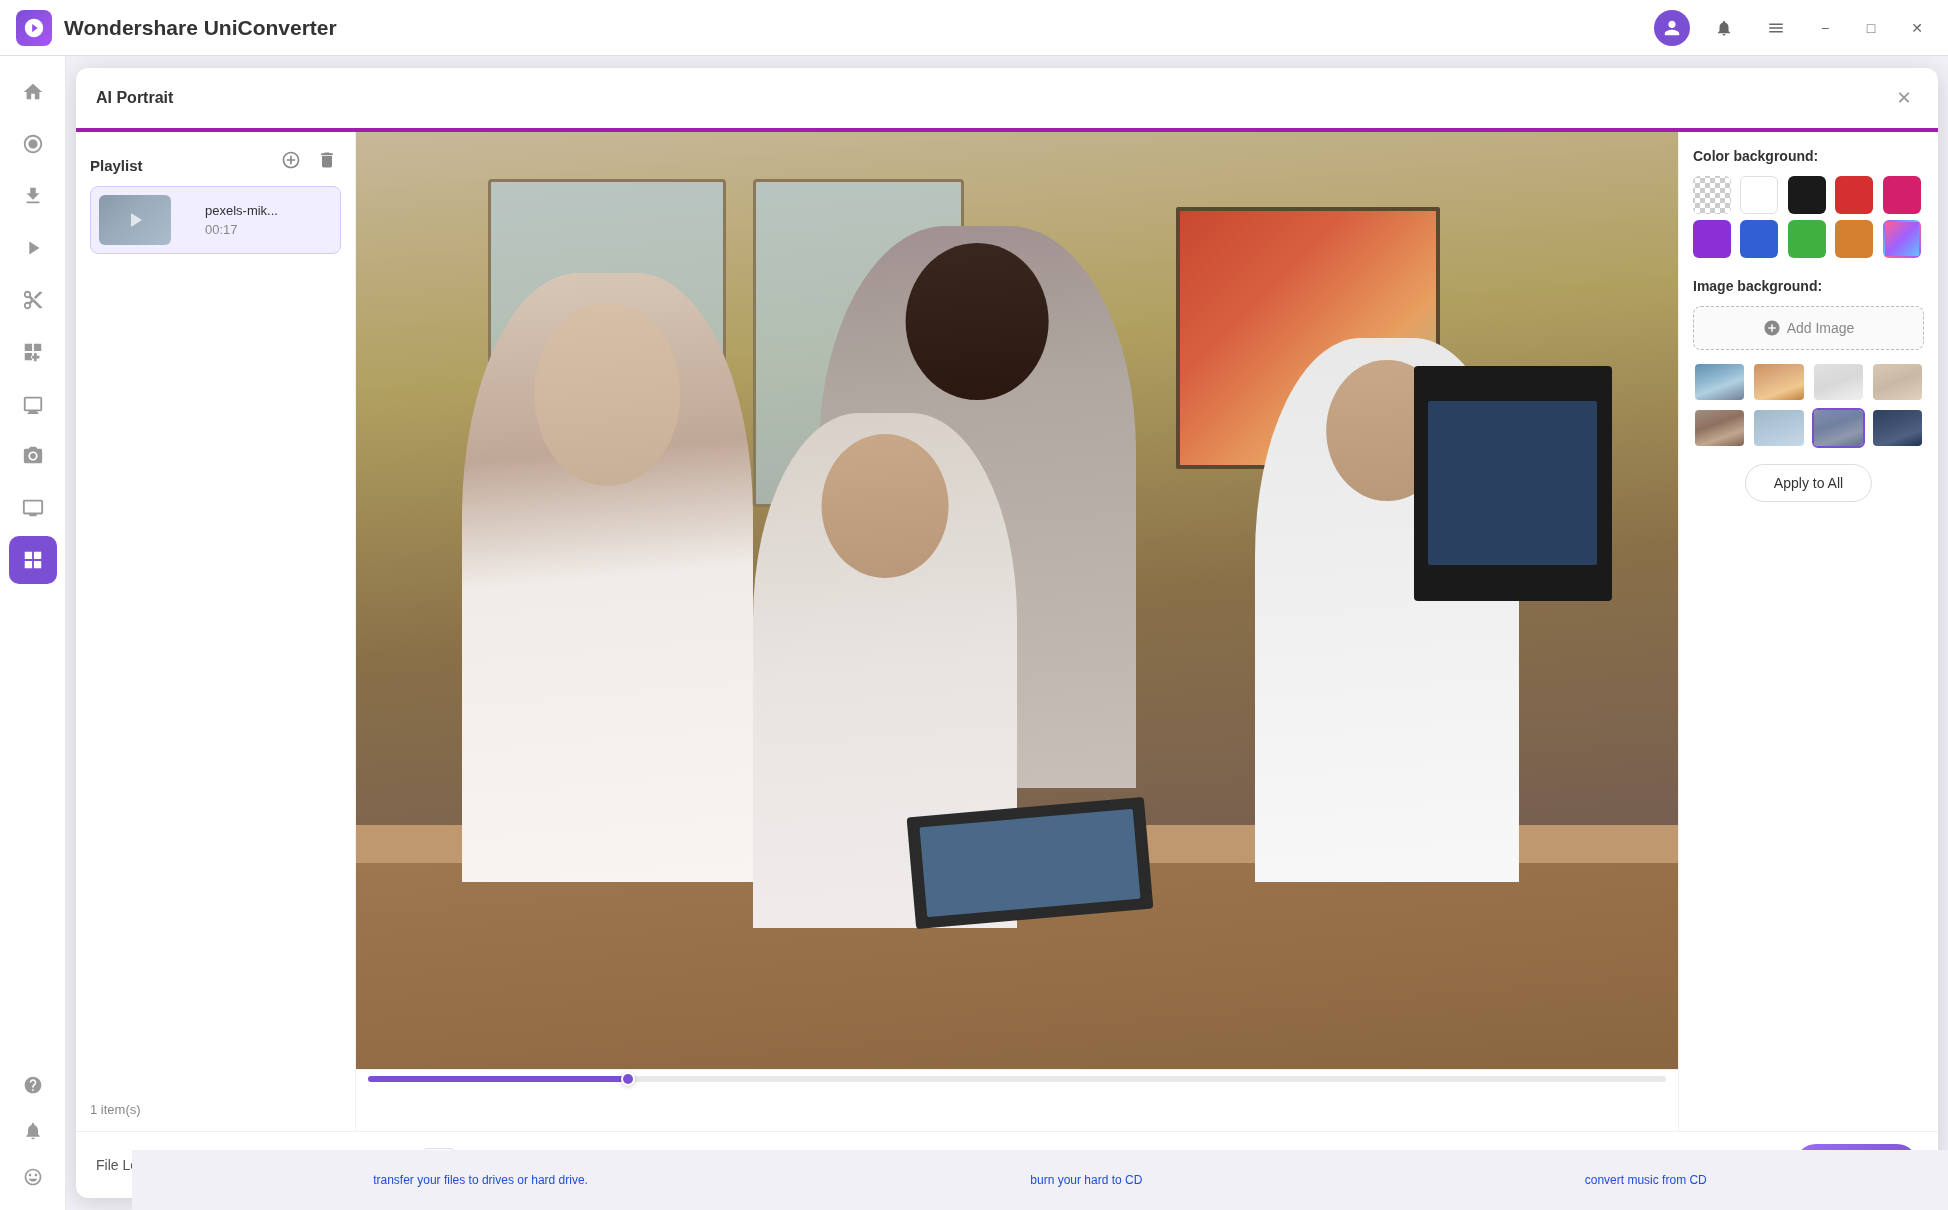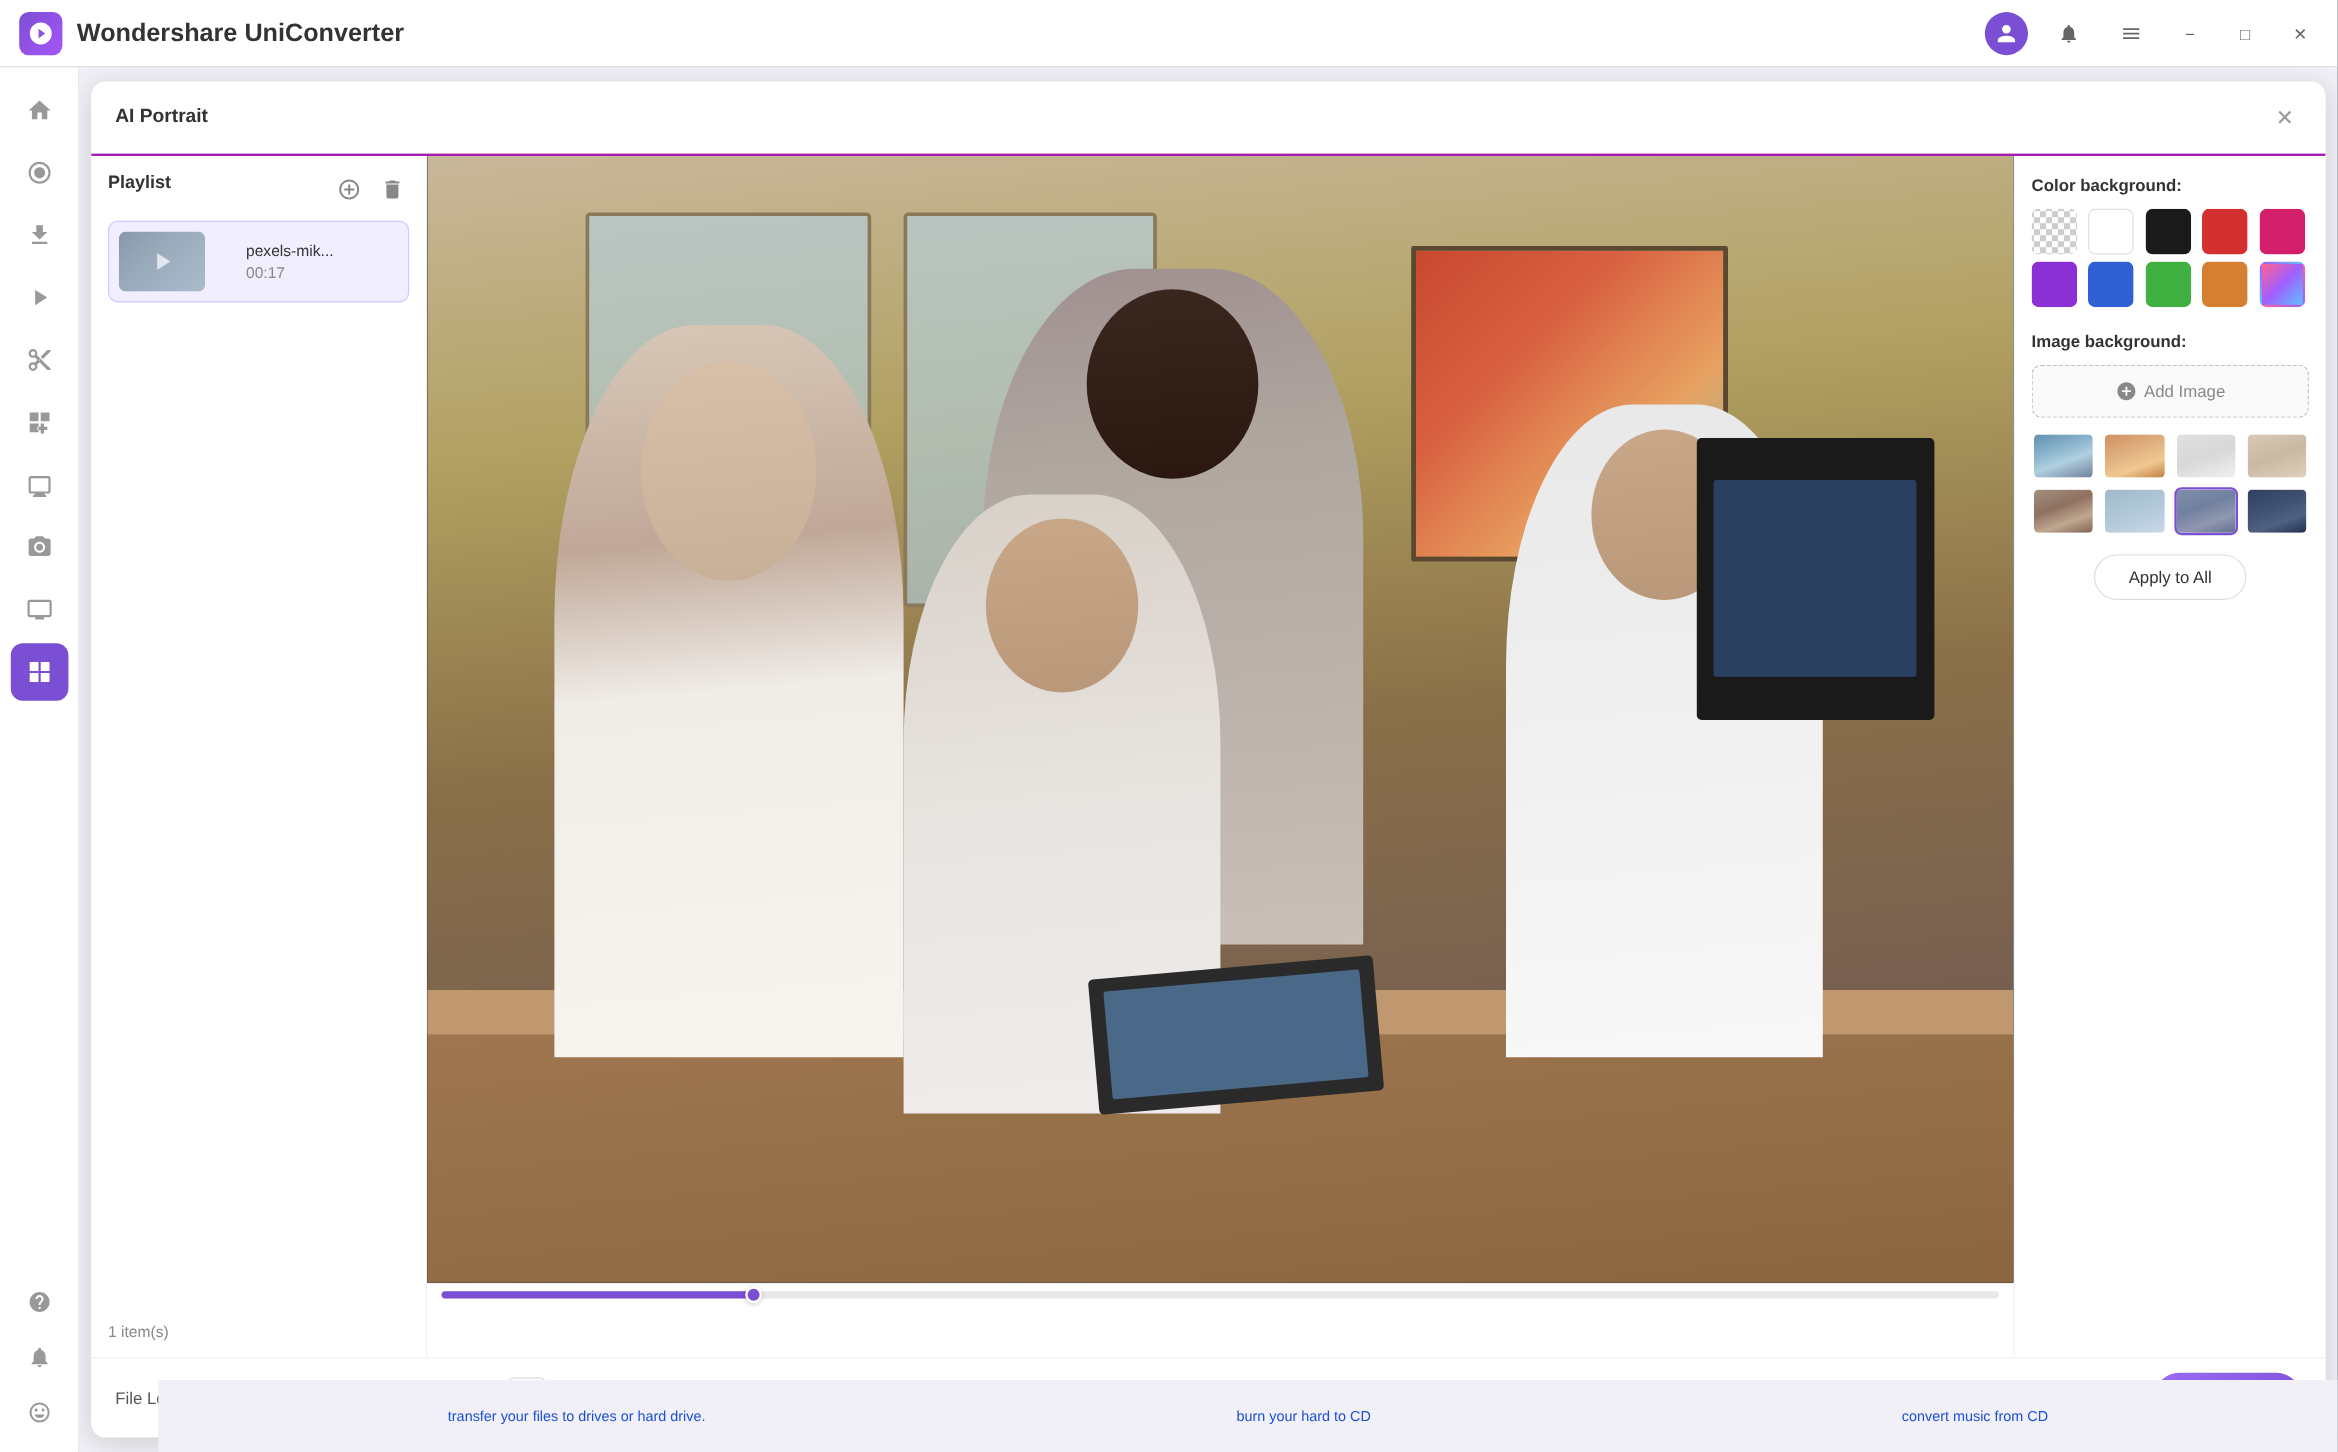--- a/index.html
+++ b/index.html
@@ -119,21 +119,21 @@
       border-radius: 12px;
       box-shadow: 0 4px 24px rgba(0,0,0,0.15);
       display: flex;
       flex-direction: column;
       overflow: hidden;
     }
     .modal-header {
       display: flex;
       align-items: center;
       padding: 16px 20px;
-      border-bottom: 2px solid #a21caf;
+      border-bottom: 4px solid #a21caf;
       flex-shrink: 0;
     }
     .modal-title {
       font-size: 16px;
       font-weight: 600;
       color: #333;
       flex: 1;
     }
     .modal-close {
       width: 28px; height: 28px;
@@ -154,21 +154,21 @@
     .left-panel {
       width: 280px;
       flex-shrink: 0;
       border-right: 1px solid #f0f0f0;
       display: flex;
       flex-direction: column;
       padding: 14px;
     }
     .playlist-header {
       display: flex;
-      align-items: flex-start;
+      align-items: flex-end;
       margin-bottom: 12px;
       gap: 33px;
     }
     .playlist-title {
       font-size: 15px;
       font-weight: 600;
       color: #333;
       flex: 1;
     }
     .playlist-actions {

